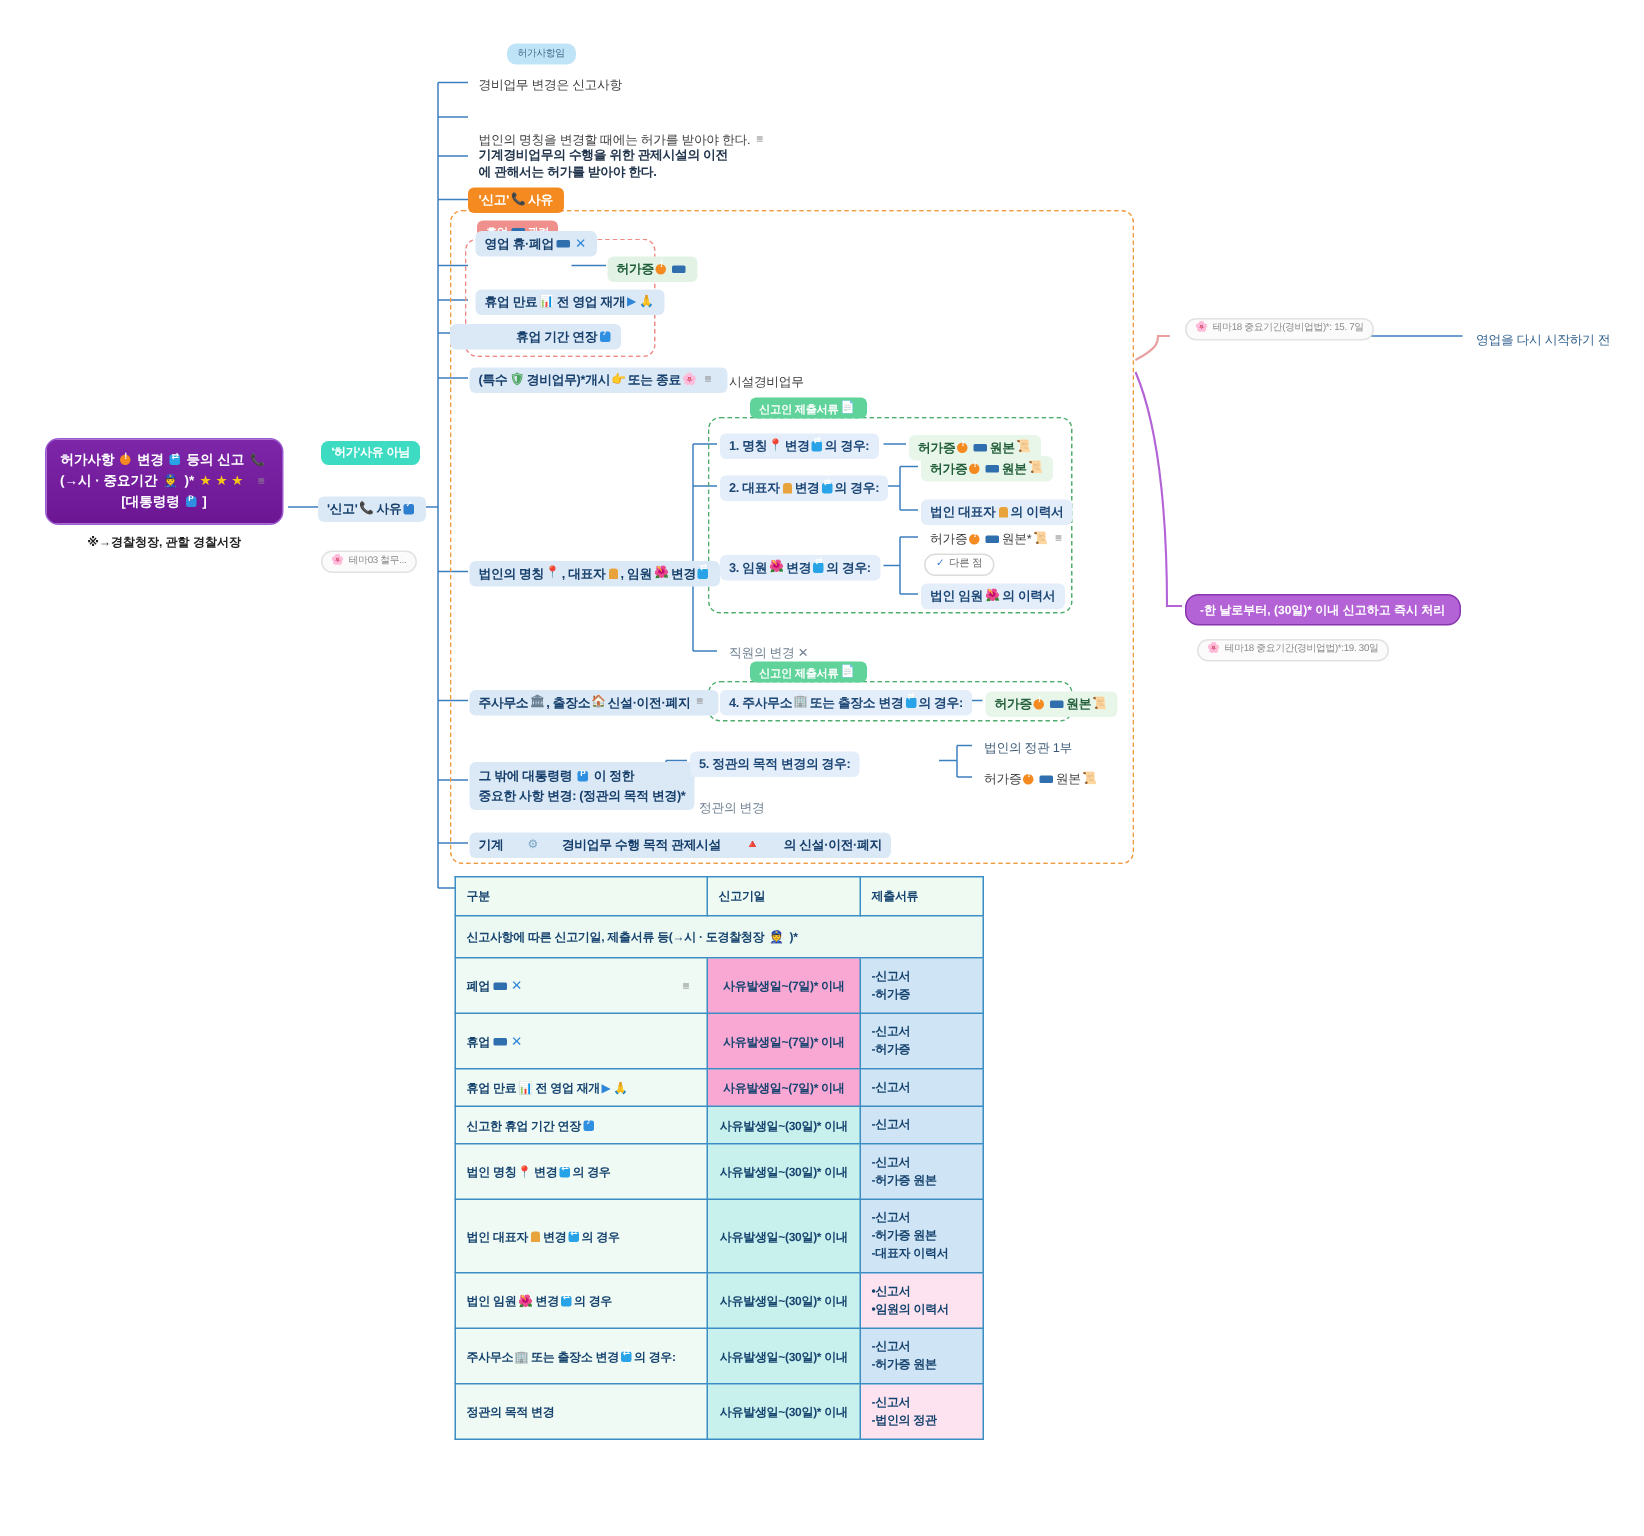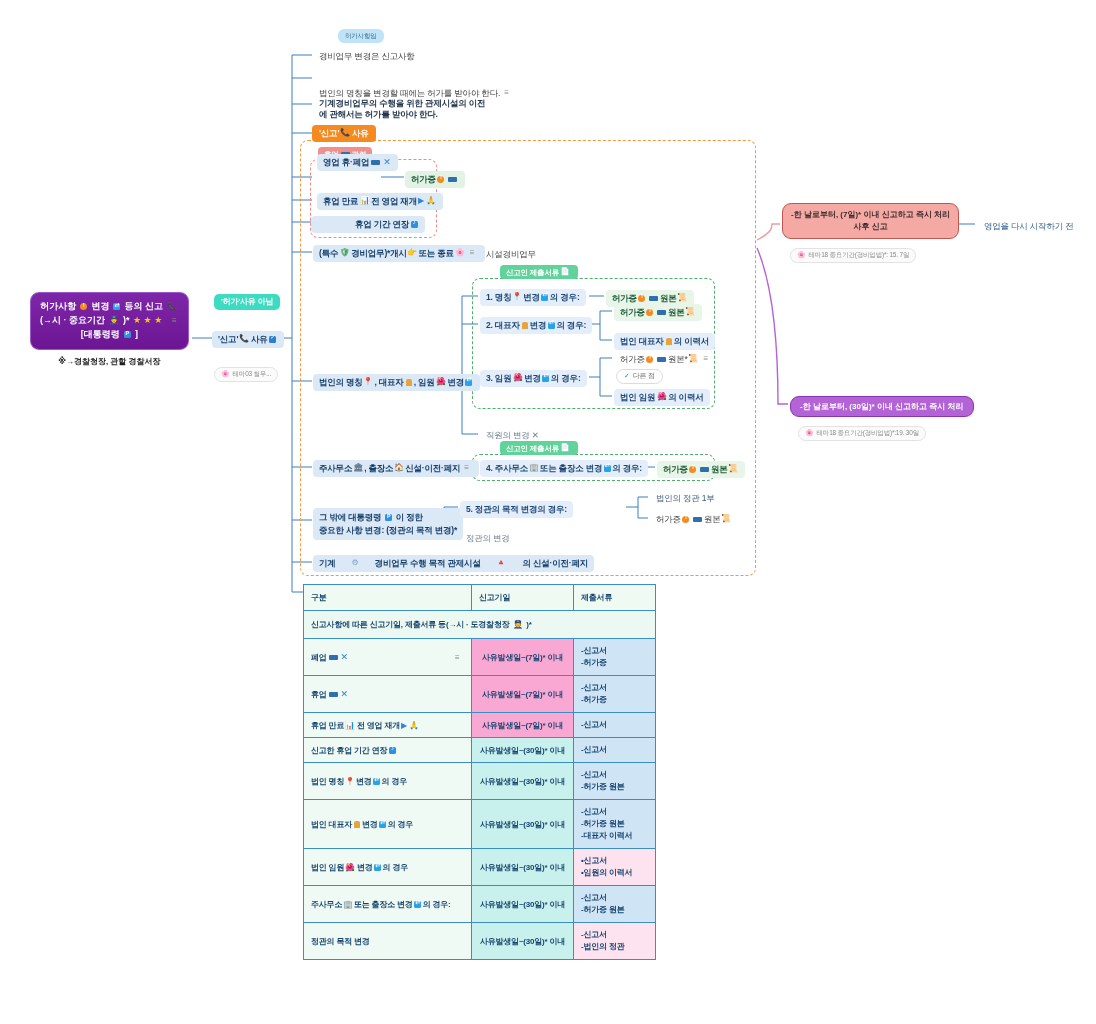--- a/index.html
+++ b/index.html
@@ -333,21 +333,21 @@
   </div>
 
   <div class="node blue" style="left:317px; top:193px;">
     <span>휴업 만료</span>
     <span class="emo" style="color:#5aa9d6">📊</span>
     <span>전 영업 재개</span>
     <span class="play">▶</span>
     <span class="pray">🙏</span>
   </div>
 
-  <div class="node blue" style="left:311px; top:216px;padding-left:44px;">
+  <div class="node blue" style="left:300px; top:216px;padding-left:44px;">
     <span>휴업 기간 연장</span>
     <span class="sq sq-n"></span>
   </div>
 
   <div class="node blue" style="left:313px; top:245px;">
     <span>(특수</span>
     <span class="emo" style="color:#4aa35e">🛡</span>
     <span>경비업무)*</span>
     <span>개시</span>
     <span class="hand">👉</span>
@@ -485,24 +485,20 @@
 
   <div class="node blue" style="left:313px; top:555px;gap:15px;">
     <span>기계</span>
     <span class="gear">⚙</span>
     <span>경비업무 수행 목적 관제시설</span>
     <span class="tri">🔺</span>
     <span>의 신설·이전·폐지</span>
   </div>
 
   <div class="abs" style="left:782px; top:203px;">
-    <div class="callout-pink">
-      <div>-한 날로부터, (7일)* 이내 신고하고 즉시 처리</div>
-      <div>사후 신고</div>
-    </div>
     <div class="node tagchip" style="position:relative; left:8px; top:4px; display:inline-flex;">
       <span class="dot">🌸</span>
       <span>테마18 중요기간(경비업법)*: 15. 7일</span>
     </div>
   </div>
   <div class="node plain" style="left:978px; top:218px; color:#2f5f8c;">영업을 다시 시작하기 전</div>
 
   <div class="abs" style="left:790px; top:396px;">
     <div class="callout-purple">
       <span>-한 날로부터, (30일)* 이내 신고하고 즉시 처리</span>

